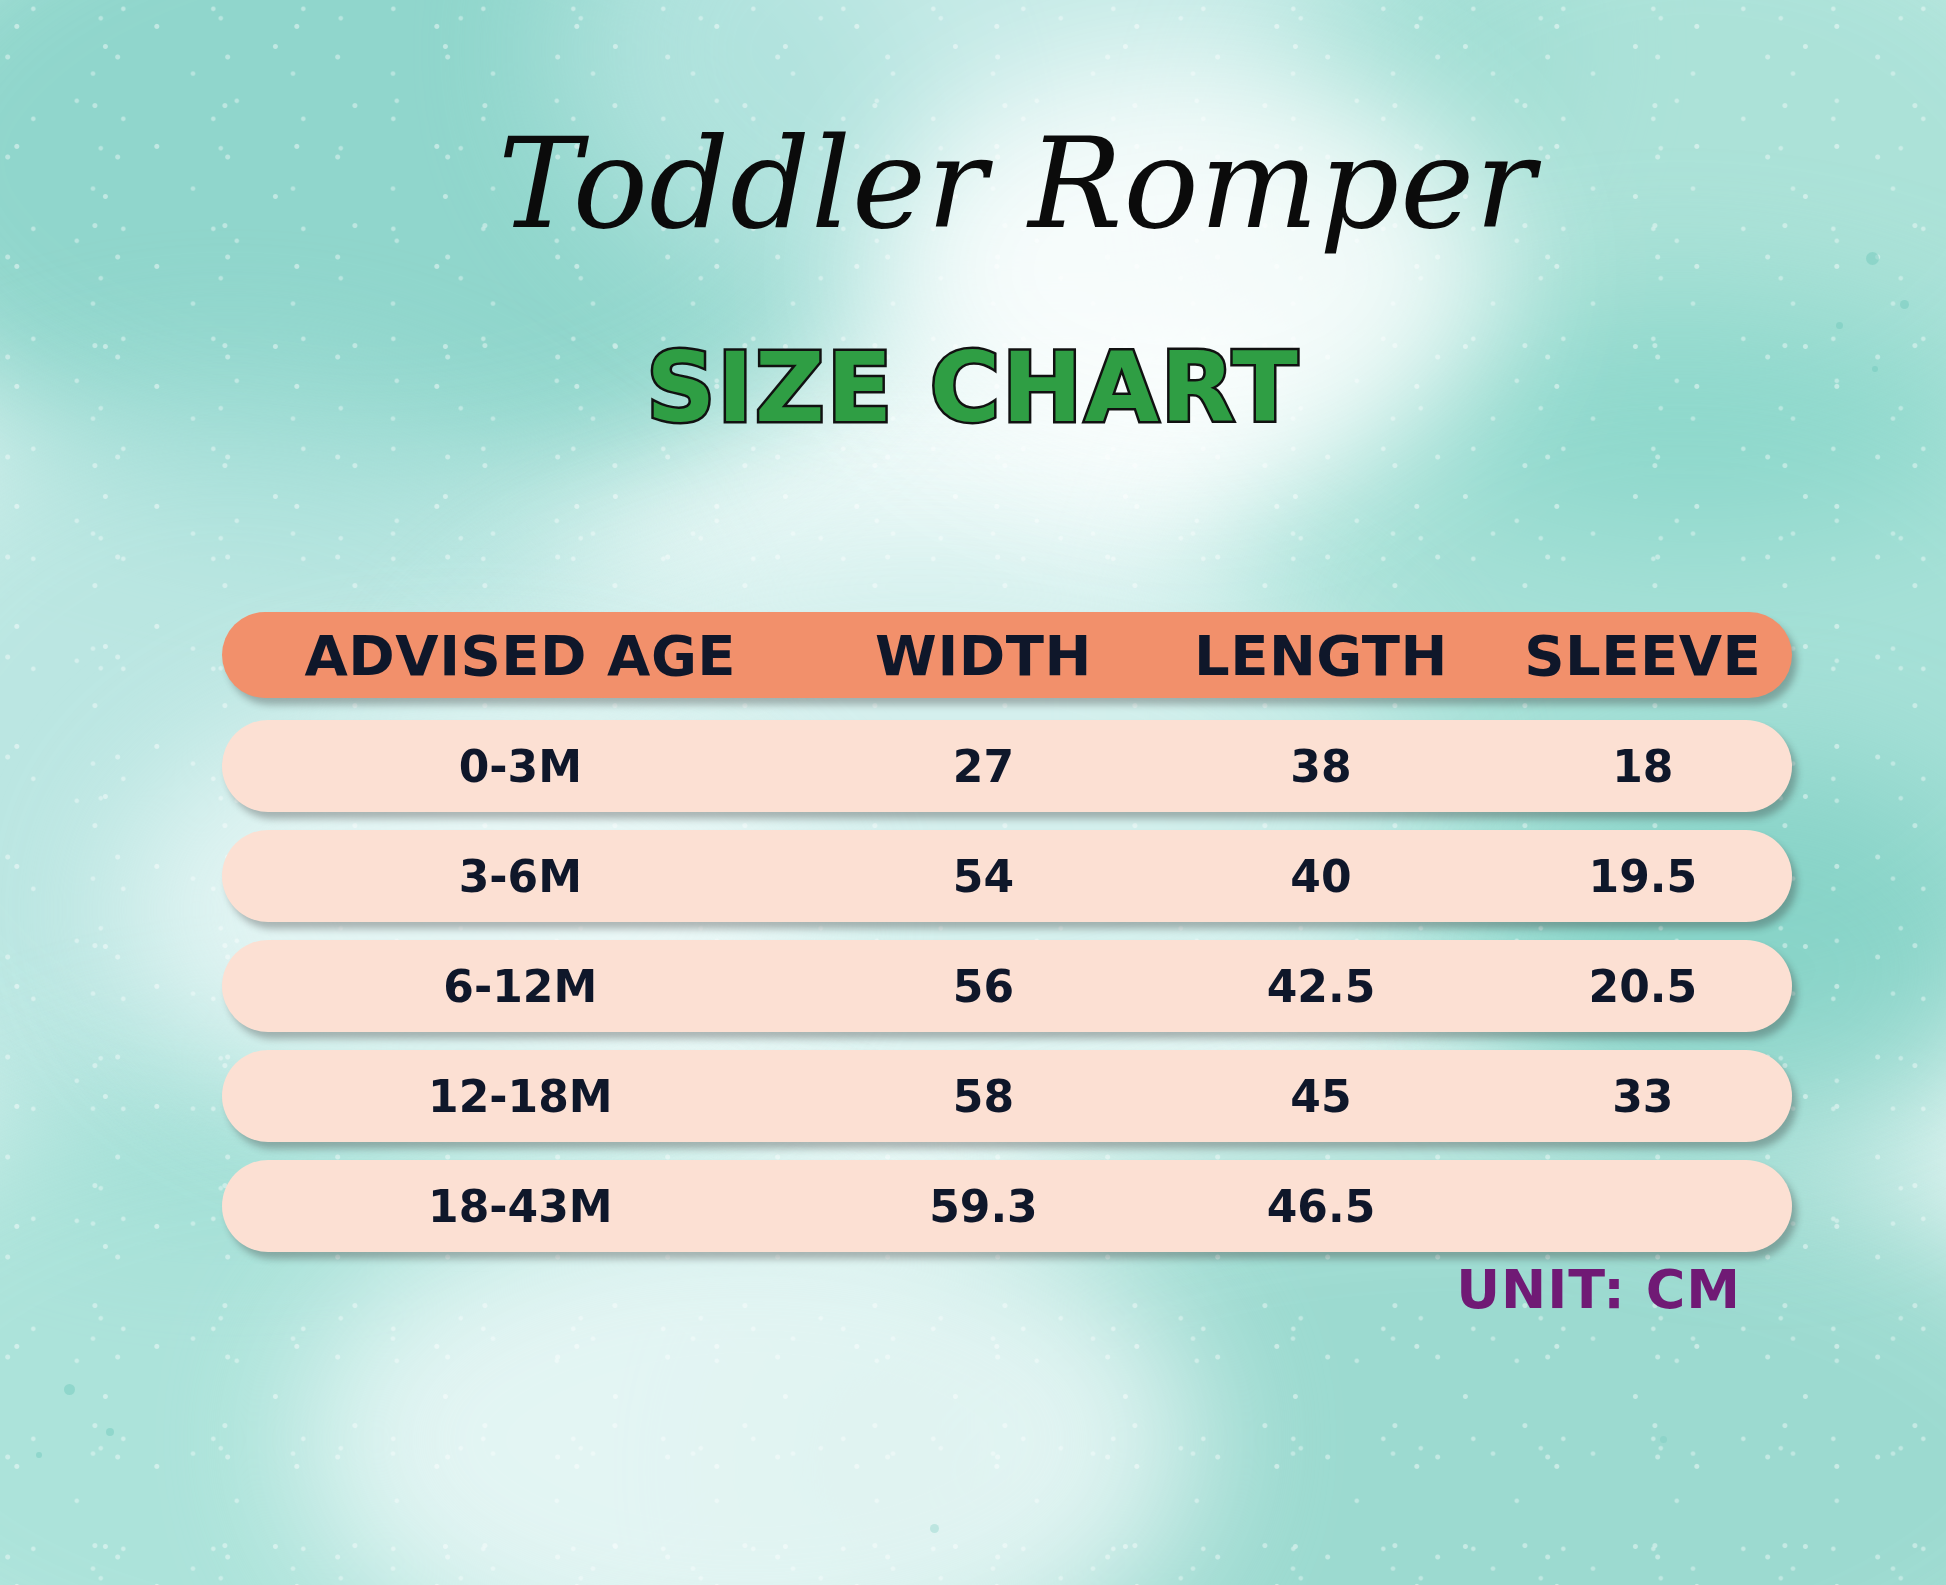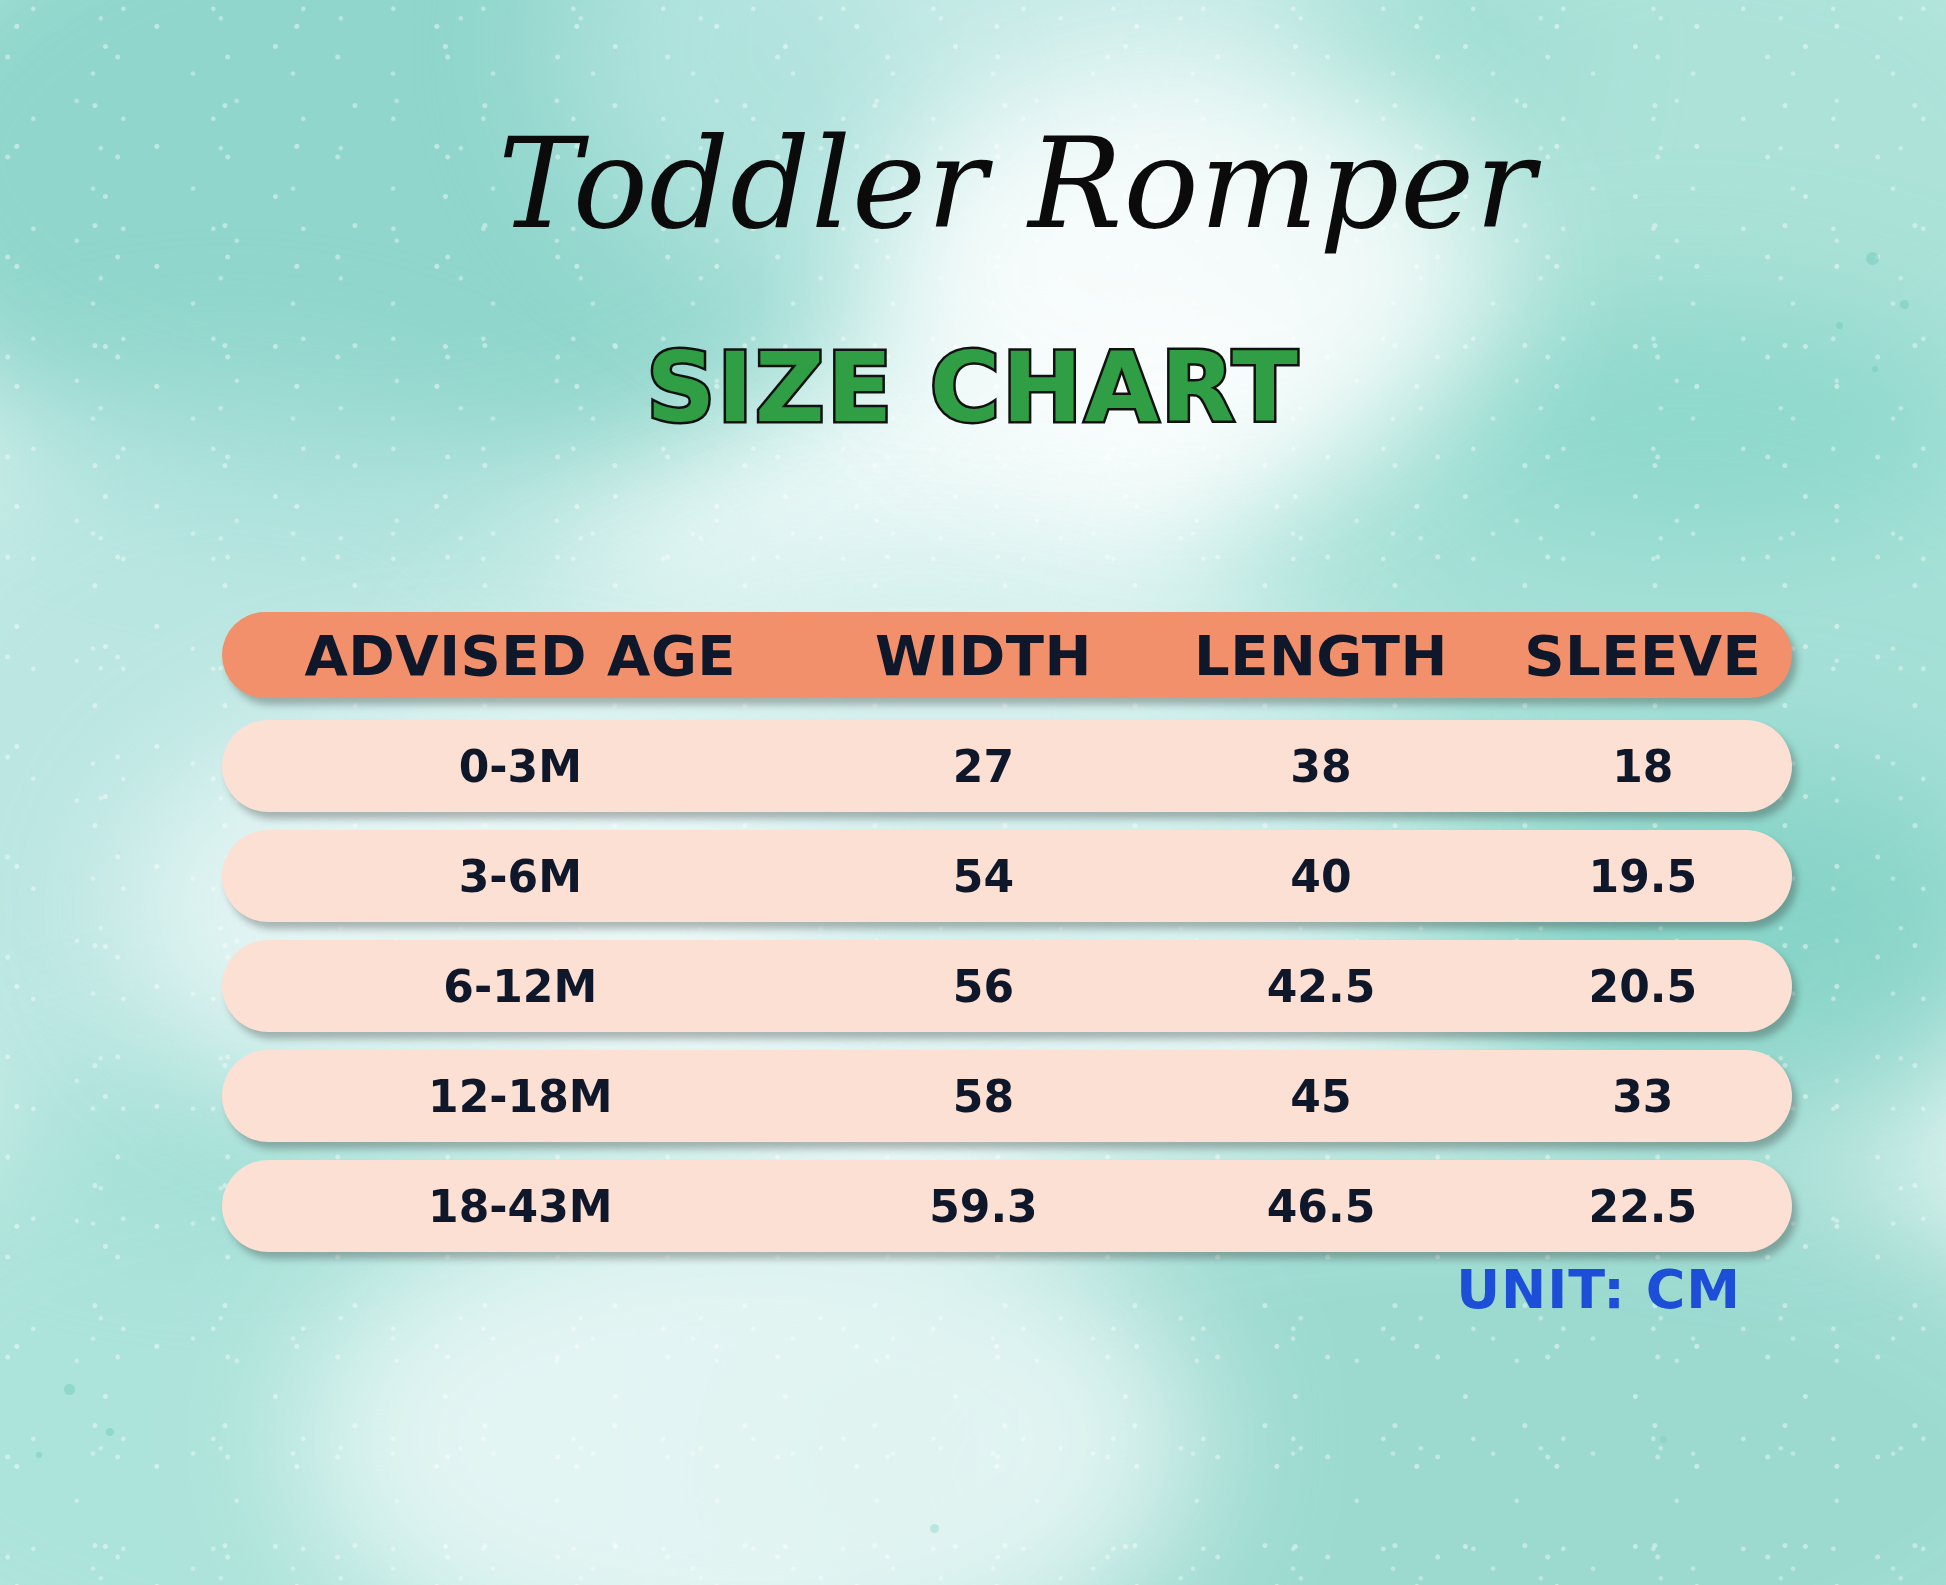--- a/index.html
+++ b/index.html
@@ -137,21 +137,21 @@
   .c-sleeve { width: 19%; }
 
   #unit {
     position: absolute;
     right: 205px;
     top: 1258px;
     font-family: "DejaVu Sans", "Liberation Sans", sans-serif;
     font-weight: 700;
     font-size: 54px;
     letter-spacing: 1px;
-    color: #1d4ed8;
+    color: #701a75;
     white-space: nowrap;
   }
 </style>
 </head>
 <body>
 
 <div id="page">
 
   <div id="bg">
     <div class="wash2" style="left:-180px; top:-200px; width:1100px; height:720px; background:#7fd0c4; opacity:.85;"></div>
@@ -218,20 +218,19 @@
       <div class="cell c-age">12-18M</div>
       <div class="cell c-width">58</div>
       <div class="cell c-length">45</div>
       <div class="cell c-sleeve">33</div>
     </div>
 
     <div class="row body">
       <div class="cell c-age">18-43M</div>
       <div class="cell c-width">59.3</div>
       <div class="cell c-length">46.5</div>
-      <div class="cell c-sleeve">22.5</div>
     </div>
 
   </div>
 
   <div id="unit">UNIT: CM</div>
 
 </div>
 
 </body></html>

